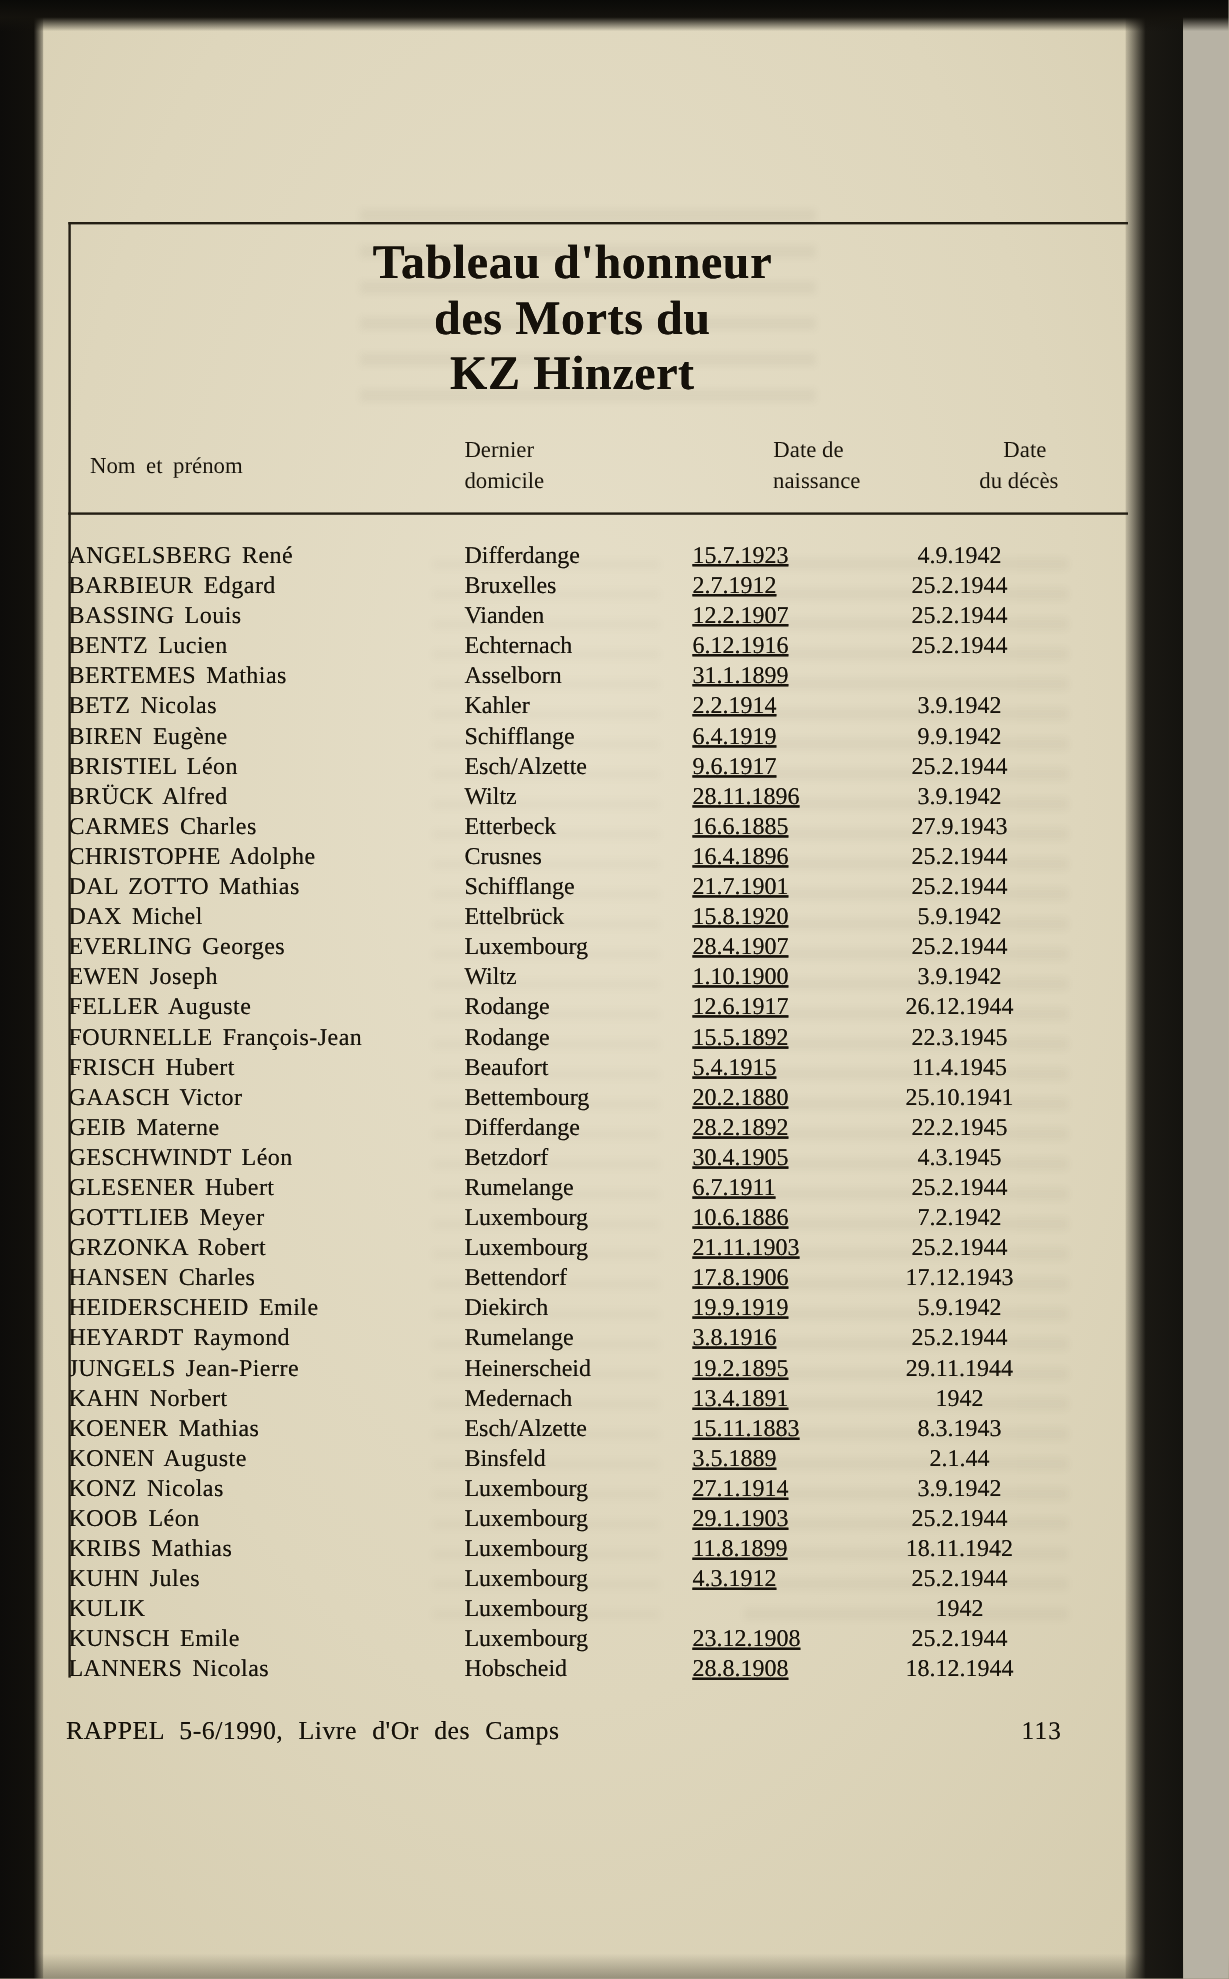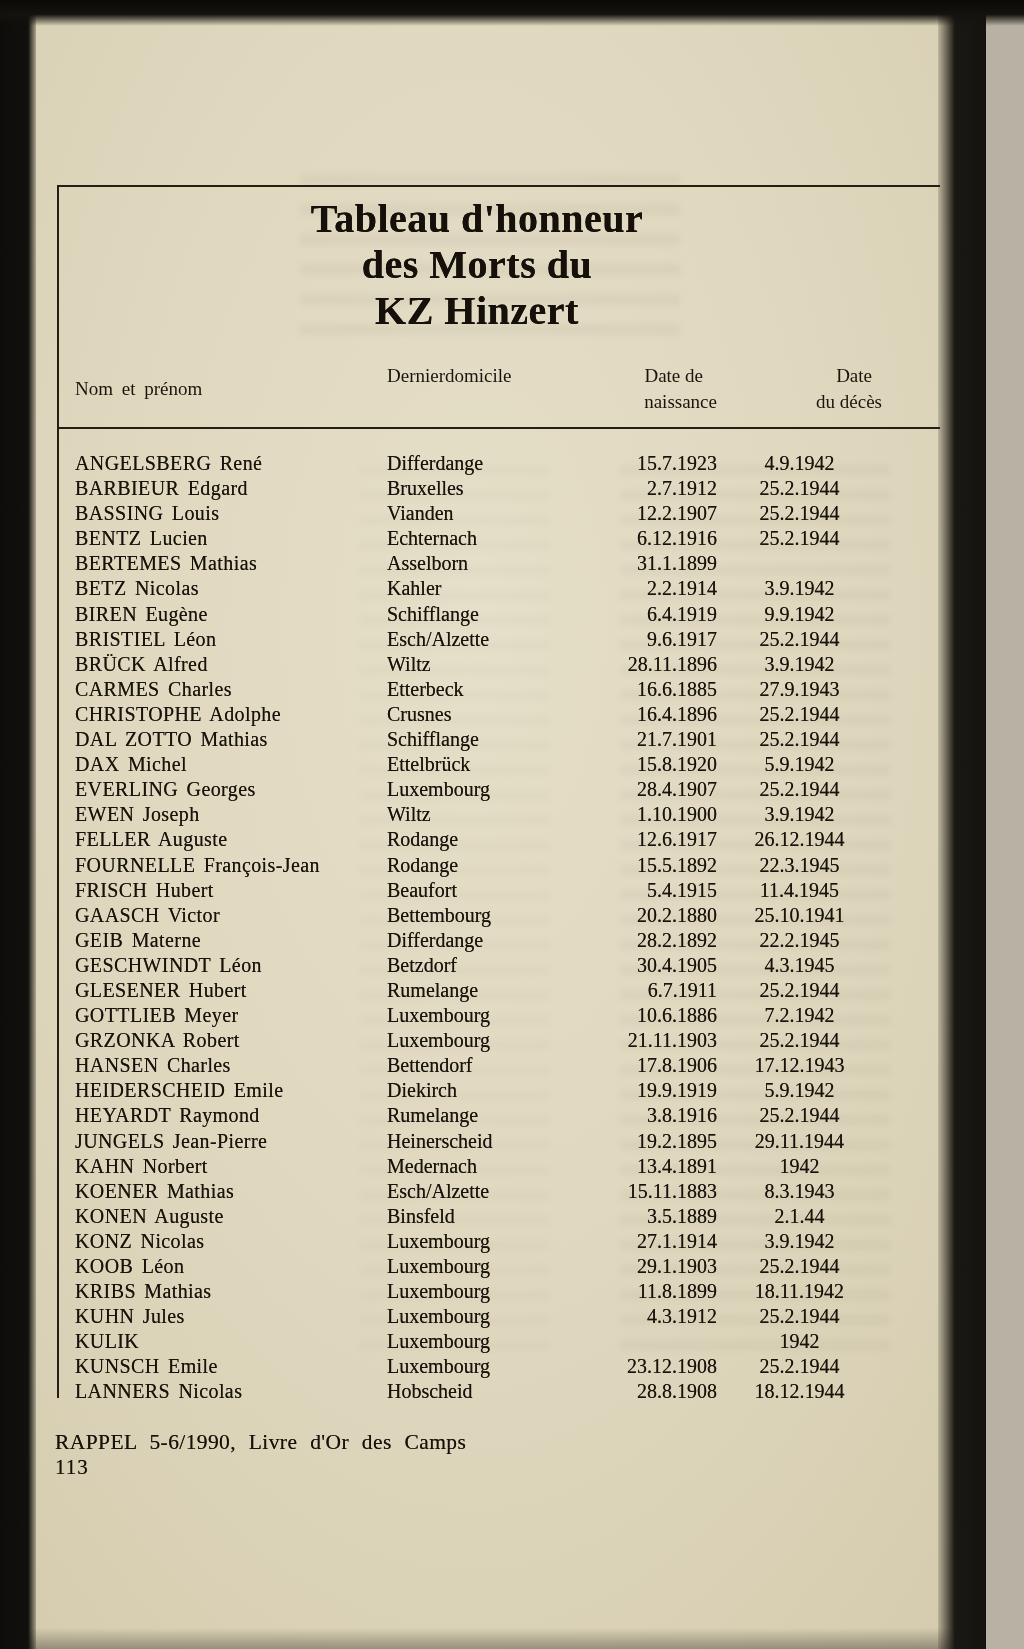--- a/index.html
+++ b/index.html
@@ -98,53 +98,52 @@
     font-size: 19px;
     line-height: 26px;
     color: #1a150c;
     z-index: 2;
   }
   .thead .h-name {
     padding-left: 18px;
     display: flex; align-items: center;
     word-spacing: 4px;
   }
-  .thead .h-dom { display: flex; flex-direction: row; justify-content: flex-start; }
+  .thead .h-dom { display: flex; flex-direction: column; justify-content: flex-start; }
   .thead .h-birth, .thead .h-death {
     display: flex; flex-direction: column; text-align: right;
   }
   .thead .pad-r-14 { padding-right: 14px; }
   .thead .pad-r-10 { padding-right: 10px; }
   
   .tbody {
     position: absolute; left: 57px; top: 452px; width: 883px;
     z-index: 2;
   }
   .trow {
     display: grid;
     grid-template-columns: 330px 190px 140px 165px;
     height: 25.1px;
     align-items: baseline;
     font-size: 20px;
     color: #17130b;
     text-shadow: 0 0 0.4px rgba(23,19,11,0.7);
   }
-  .trow .c-name { padding-left: 18px; letter-spacing: 0.4px; word-spacing: 3px; white-space: nowrap; }
+  .trow .c-name { letter-spacing: 0.4px; word-spacing: 3px; white-space: nowrap; }
   .trow .c-dom  { white-space: nowrap; }
-  .trow .c-birth { text-align: right; white-space: nowrap; }
+  .trow .c-birth { text-align: left; white-space: nowrap; text-decoration: underline; }
   .trow .c-death { text-align: center; white-space: nowrap; }
   
   .footer {
     position: absolute; left: 55px; top: 1430px; width: 830px;
     display: flex; justify-content: space-between; align-items: baseline;
     font-size: 21.5px;
     color: #16120a;
     z-index: 2;
     text-shadow: 0 0 0.4px rgba(22,18,10,0.7);
-    flex-direction: column;
   }
   .footer .f-left { word-spacing: 7px; letter-spacing: 0.4px; }
   .footer .f-page { font-size: 21px; letter-spacing: 1px; }
 </style>
 </head>
 <body>
 
 <div class="scan">
 
   <div class="ghost ghost-a"></div>

